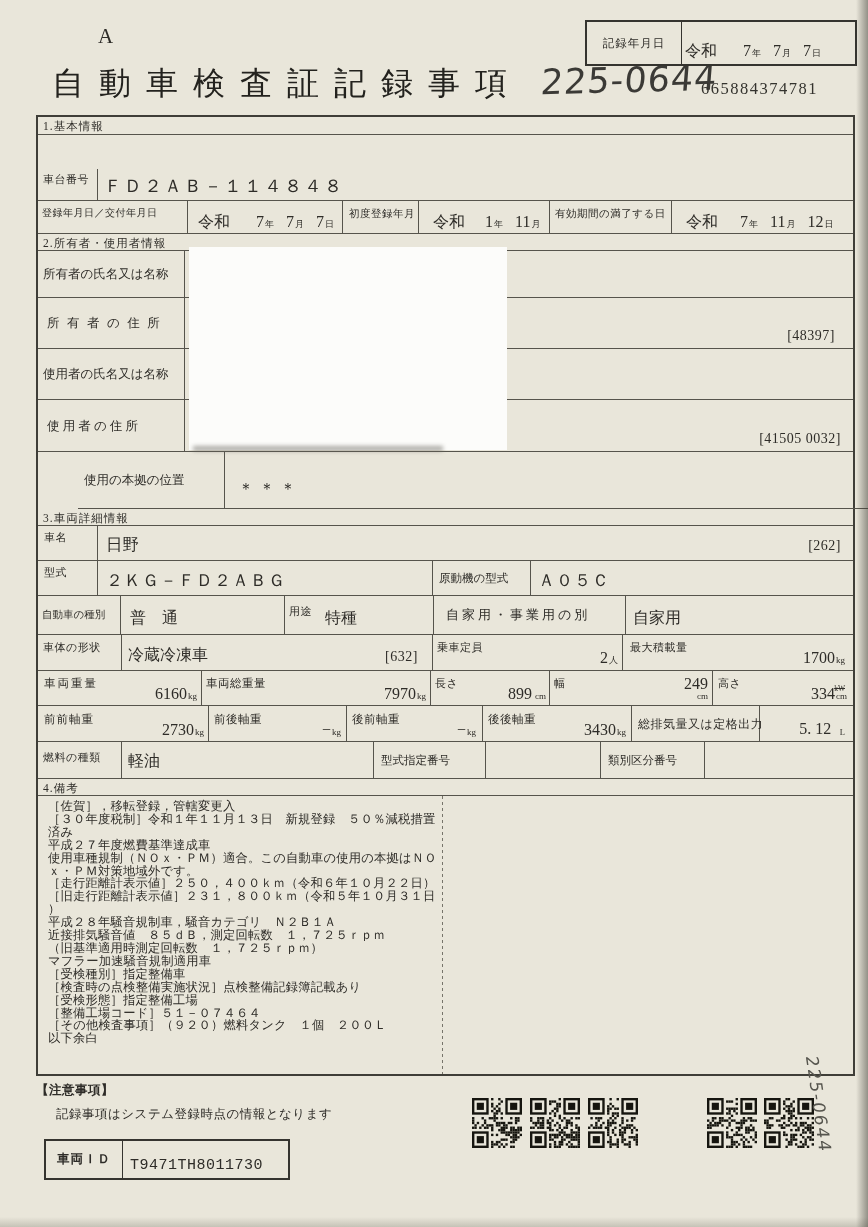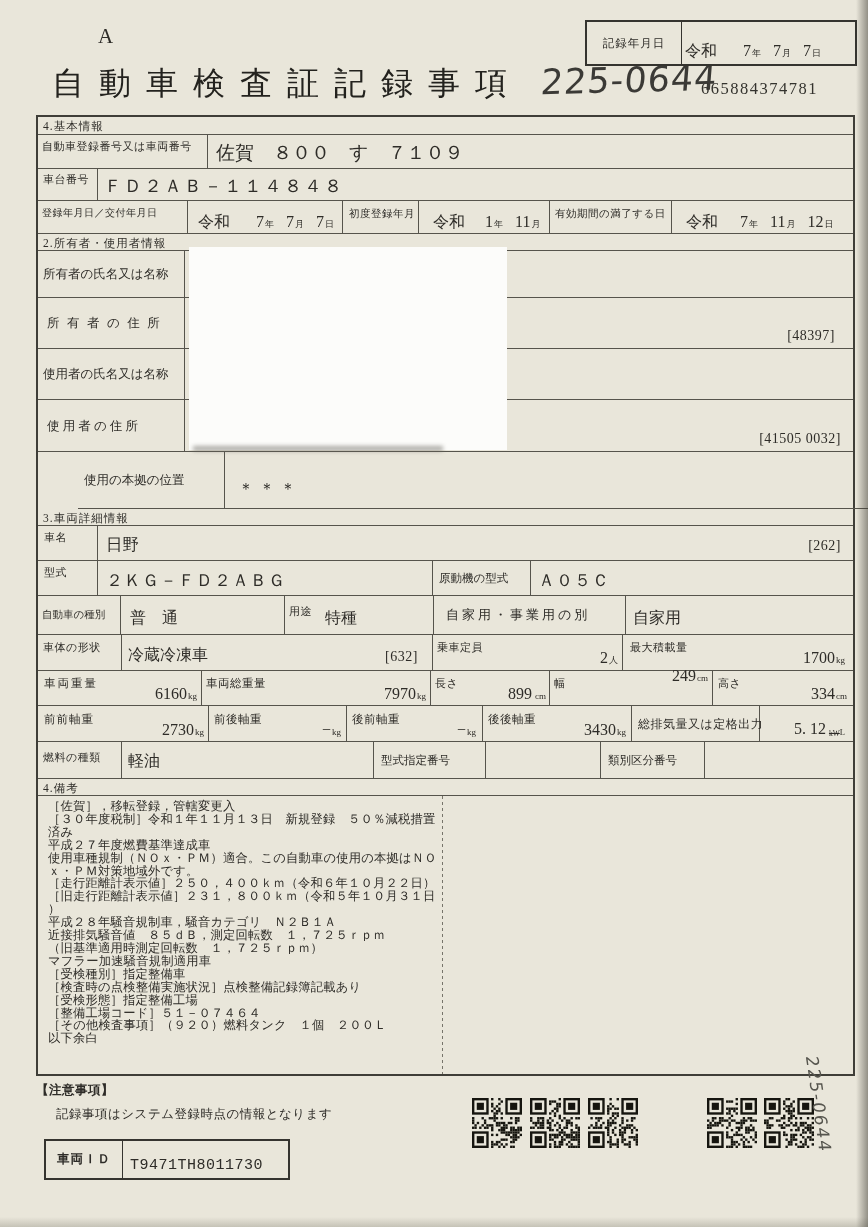--- a/index.html
+++ b/index.html
@@ -40,21 +40,21 @@
   .lbl{position:absolute;font-size:11px;white-space:nowrap;letter-spacing:.5px;}
   .lblc{position:absolute;font-size:12.5px;white-space:nowrap;top:50%;transform:translateY(-50%);}
   .val{position:absolute;font-size:17px;white-space:nowrap;}
   .code{position:absolute;font-size:14px;letter-spacing:.5px;white-space:nowrap;}
   .nval{position:absolute;display:flex;align-items:flex-end;justify-content:flex-end;white-space:nowrap;}
   .num{font-size:16px;line-height:16px;}
   .dunit{font-size:9px;line-height:9px;margin:0 0 1px 1px;}
   .date{position:absolute;display:flex;align-items:flex-end;}
   .date .era{font-size:16px;line-height:17px;margin-right:14px;}
   .date .dg{font-size:16px;line-height:17px;margin-left:12px;}
-  .ustack{display:inline-flex;flex-direction:row;align-items:flex-end;margin:0 0 0 3px;}
+  .ustack{display:inline-flex;flex-direction:column;align-items:flex-end;margin:0 0 0 3px;gap:36px;}
   .ustack .u1{font-size:7.5px;line-height:7.5px;text-decoration:line-through;}
   .ustack .u2{font-size:8.5px;line-height:9px;}
   
   .redact{position:absolute;background:#fcfcfa;z-index:5;}
   .smudge{position:absolute;height:5px;background:#6b6962;filter:blur(2px);opacity:.55;z-index:6;}
   
   .remarks{position:absolute;left:10px;top:4px;font-size:12.3px;line-height:12.9px;
      letter-spacing:.2px;white-space:nowrap;}
   
   .note-h{left:36px;top:1082px;font-size:12.5px;font-weight:bold;letter-spacing:.5px;}
@@ -88,27 +88,22 @@
         <span class="dg">7</span>
           <span class="dunit">月</span>
         <span class="dg">7</span>
           <span class="dunit">日</span>
       </span>
     </div>
   </div>
 
   <div class="abs tbl">
 
-    <div class="row secbar" style="top:0;height:18px;">4.基本情報</div>
-
-    <div class="row" style="top:18px;height:34px;">
-      <div class="vb" style="left:169px;"></div>
-      <div class="lbl" style="left:4px;top:4px;">自動車登録番号又は車両番号</div>
-      <div class="val" style="left:178px;bottom:2px;font-size:19px;">佐賀　８００　す　７１０９</div>
-    </div>
+    <div class="row secbar" style="top:0;height:18px;">1.基本情報</div>
+
 
     <div class="row" style="top:52px;height:32px;">
       <div class="vb" style="left:59px;"></div>
       <div class="lbl" style="left:5px;top:3px;">車台番号</div>
       <div class="val" style="left:66px;bottom:2px;font-size:18px;letter-spacing:2px;">ＦＤ２ＡＢ－１１４８４８</div>
     </div>
 
     <div class="row" style="top:84px;height:33px;">
       <div class="vb" style="left:149px;"></div>
       <div class="vb" style="left:304px;"></div>
@@ -239,21 +234,21 @@
       <div class="nval" style="left:290px;width:98px;bottom:3px;">
         <span class="num">7970</span>
           <span class="dunit">kg</span>
       </div>
       <div class="lbl" style="left:397px;top:5px;">長さ</div>
       <div class="nval" style="left:450px;width:58px;bottom:3px;">
         <span class="num">899</span>
           <span class="dunit" style="margin-left:3px;">cm</span>
       </div>
       <div class="lbl" style="left:516px;top:5px;">幅</div>
-      <div class="nval" style="left:610px;width:60px;bottom:21px;">
+      <div class="nval" style="left:610px;width:60px;bottom:3px;flex-direction:column;">
         <span class="num">249</span>
           <span class="dunit">cm</span>
       </div>
       <div class="lbl" style="left:680px;top:5px;">高さ</div>
       <div class="nval" style="right:6px;width:60px;bottom:3px;">
         <span class="num">334</span>
           <span class="dunit">cm</span>
       </div>
     </div>
 

